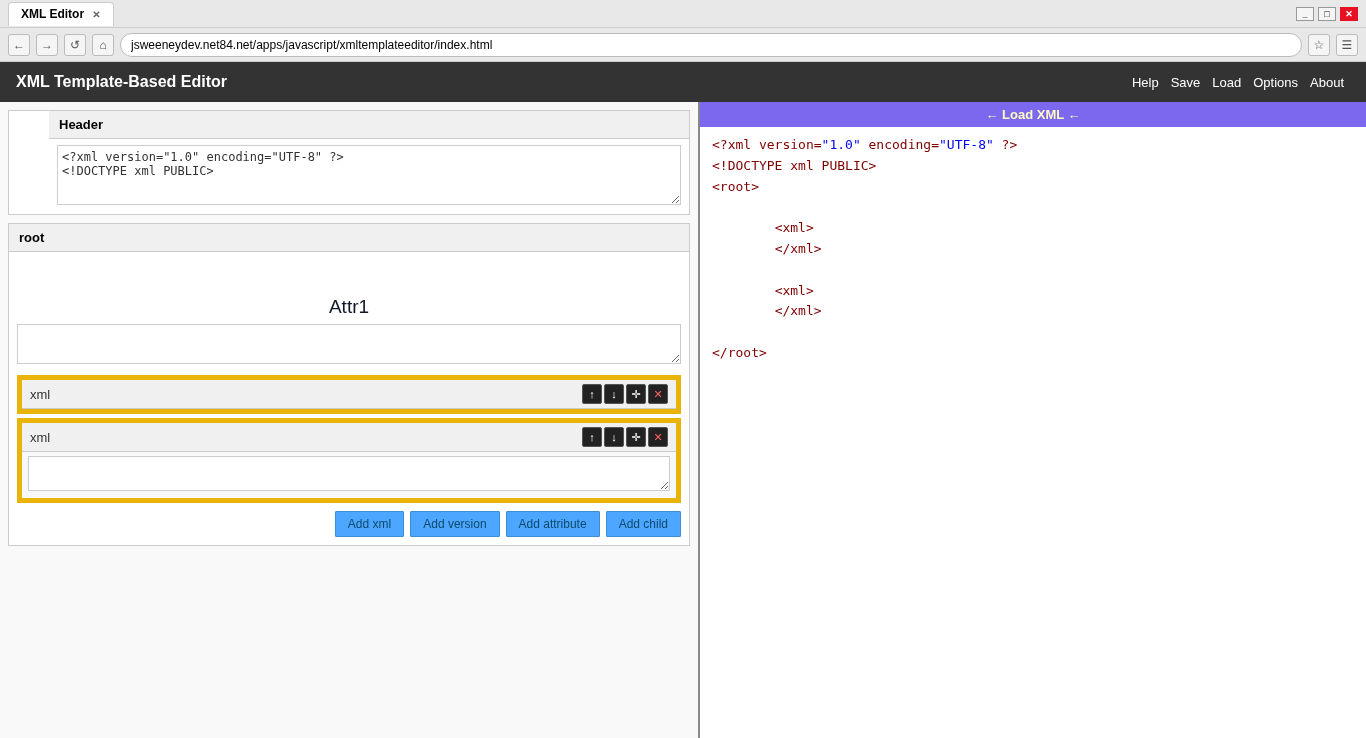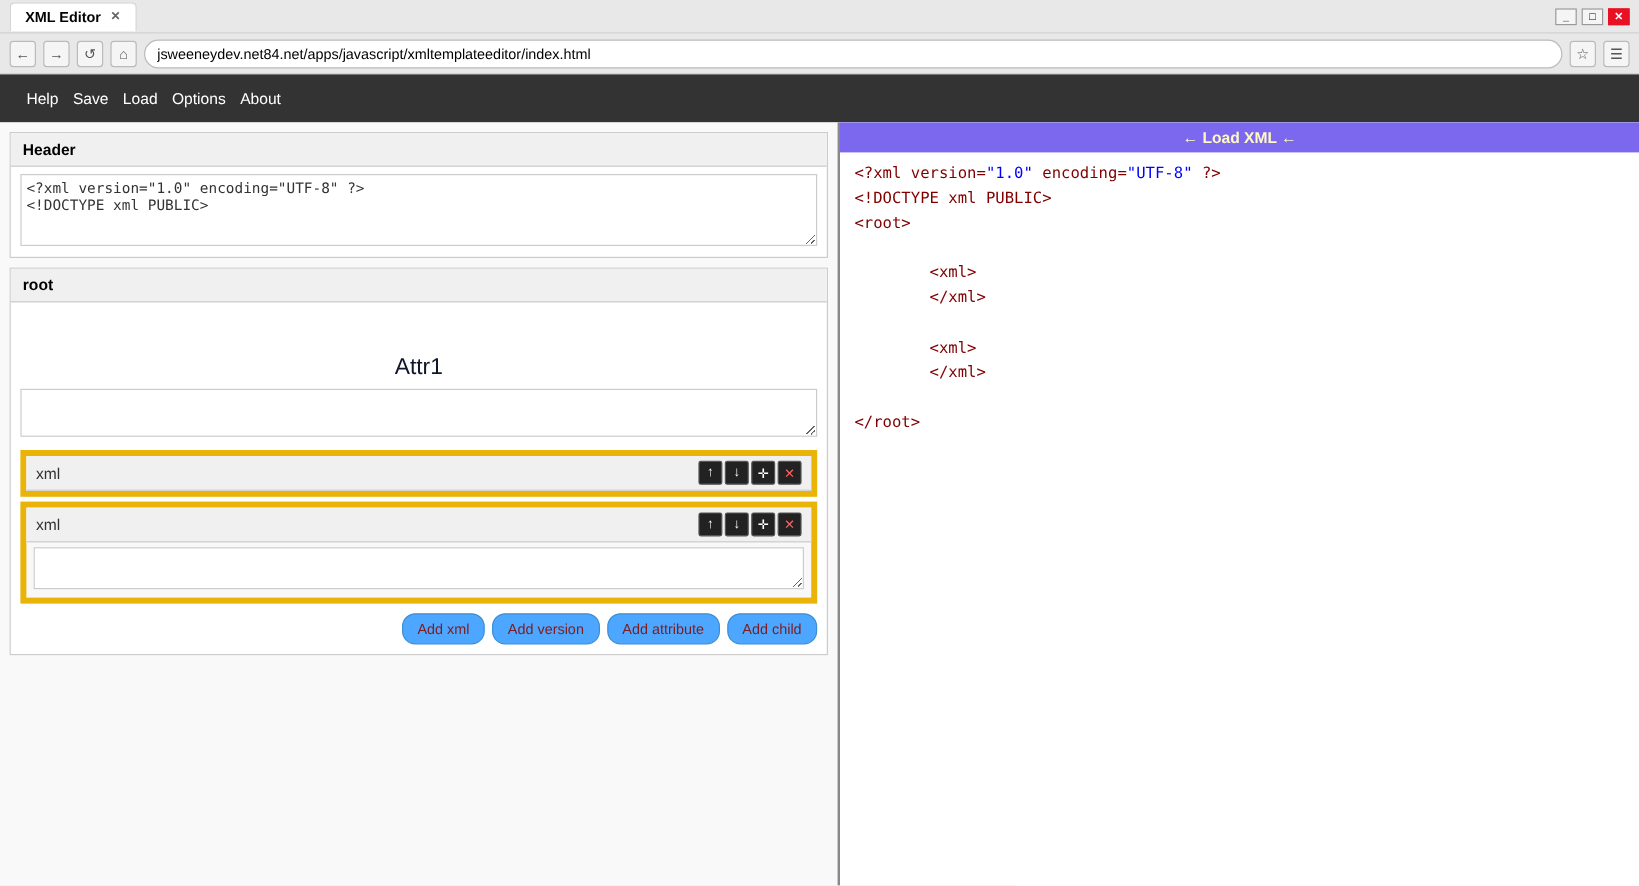--- a/index.html
+++ b/index.html
@@ -118,20 +118,21 @@
       padding: 8px;
       display: flex;
       flex-direction: column;
       gap: 8px;
     }
 
     
     .section-box {
       border: 1px solid #ccc;
       background: white;
+      padding-left: 40px;
     }
     .section-header {
       background: #f0f0f0;
       padding: 6px 10px;
       font-weight: bold;
       border-bottom: 1px solid #ccc;
       font-size: 13px;
     }
     .section-content {
       padding: 6px 8px;
@@ -236,26 +237,26 @@
 
     
     .action-buttons {
       display: flex;
       justify-content: flex-end;
       gap: 6px;
       margin-top: 8px;
     }
     .action-btn {
       background: #4da6ff;
-      color: #7f1d1d;
+      color: #0c4a6e;
       border: 1px solid #3d8fd4;
       padding: 5px 12px;
       font-size: 12px;
       cursor: pointer;
-      border-radius: 11px;
+      border-radius: 1px;
     }
 
     
     .right-panel {
       flex: 1;
       background: white;
       display: flex;
       flex-direction: column;
     }
     .xml-preview-header {
@@ -301,20 +302,21 @@
   <div class="nav-btn">←</div>
   <div class="nav-btn">→</div>
   <div class="nav-btn">↺</div>
   <div class="nav-btn">⌂</div>
   <input class="address-bar" type="text" value="jsweeneydev.net84.net/apps/javascript/xmltemplateeditor/index.html" style="">
   <div class="nav-btn">☆</div>
   <div class="nav-btn">☰</div>
 </div>
 
 <div class="app-header">
+  <div class="app-title">XML Template-Based Editor</div>
   <div class="app-menu">
     <div class="menu-item">Help</div>
     <div class="menu-item">Save</div>
     <div class="menu-item">Load</div>
     <div class="menu-item">Options</div>
     <div class="menu-item">About</div>
   </div>
 </div>
 
 <div class="app-body">

